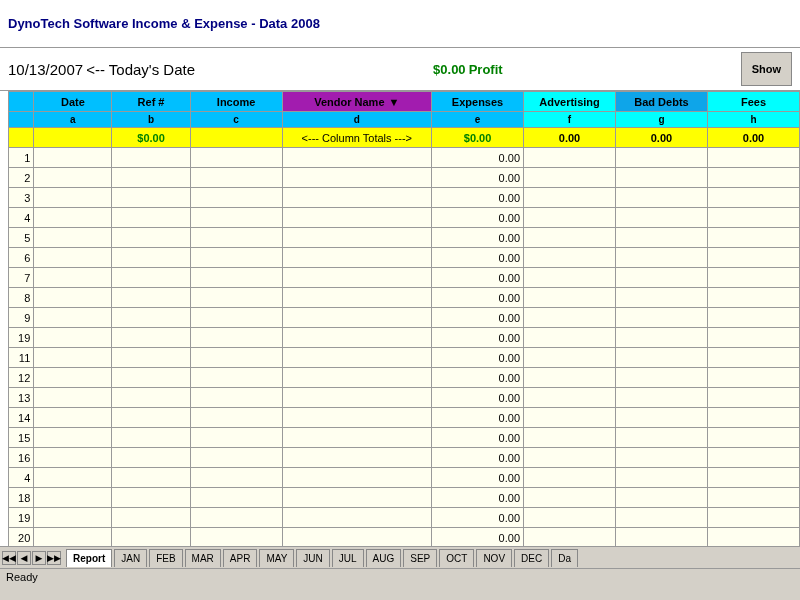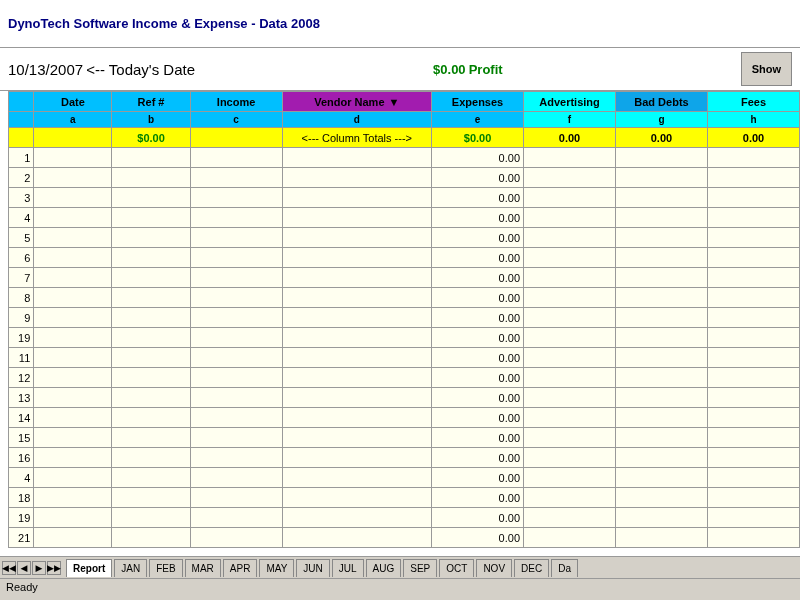--- a/index.html
+++ b/index.html
@@ -178,21 +178,21 @@
     }
     .sheet-tab.active {
       background: #ffffff;
       font-weight: bold;
     }
     .status-bar {
       background: #d4d0c8;
       border-top: 1px solid #999;
       padding: 2px 6px;
       font-size: 11px;
-      height: 22px;
+      height: 32px;
     }
     .col-row-num-header {
       width: 22px;
       background: #d4d0c8;
     }
   </style>
 </head>
 <body>
 
 <div class="app-container">
@@ -479,20 +479,31 @@
       <td class="cell-ref"></td>
       <td class="cell-income"></td>
       <td class="cell-vendor"></td>
       <td class="cell-expenses">0.00</td>
       <td class="cell-adv"></td>
       <td class="cell-bd"></td>
       <td class="cell-fees"></td>
     </tr>
             <tr class="data-row">
       <td class="col-row-num">19</td>
+      <td class="cell-date"></td>
+      <td class="cell-ref"></td>
+      <td class="cell-income"></td>
+      <td class="cell-vendor"></td>
+      <td class="cell-expenses">0.00</td>
+      <td class="cell-adv"></td>
+      <td class="cell-bd"></td>
+      <td class="cell-fees"></td>
+    </tr>
+            <tr class="data-row">
+      <td class="col-row-num">20</td>
       <td class="cell-date"></td>
       <td class="cell-ref"></td>
       <td class="cell-income"></td>
       <td class="cell-vendor"></td>
       <td class="cell-expenses">0.00</td>
       <td class="cell-adv"></td>
       <td class="cell-bd"></td>
       <td class="cell-fees"></td>
     </tr>
             <tr class="data-row">

